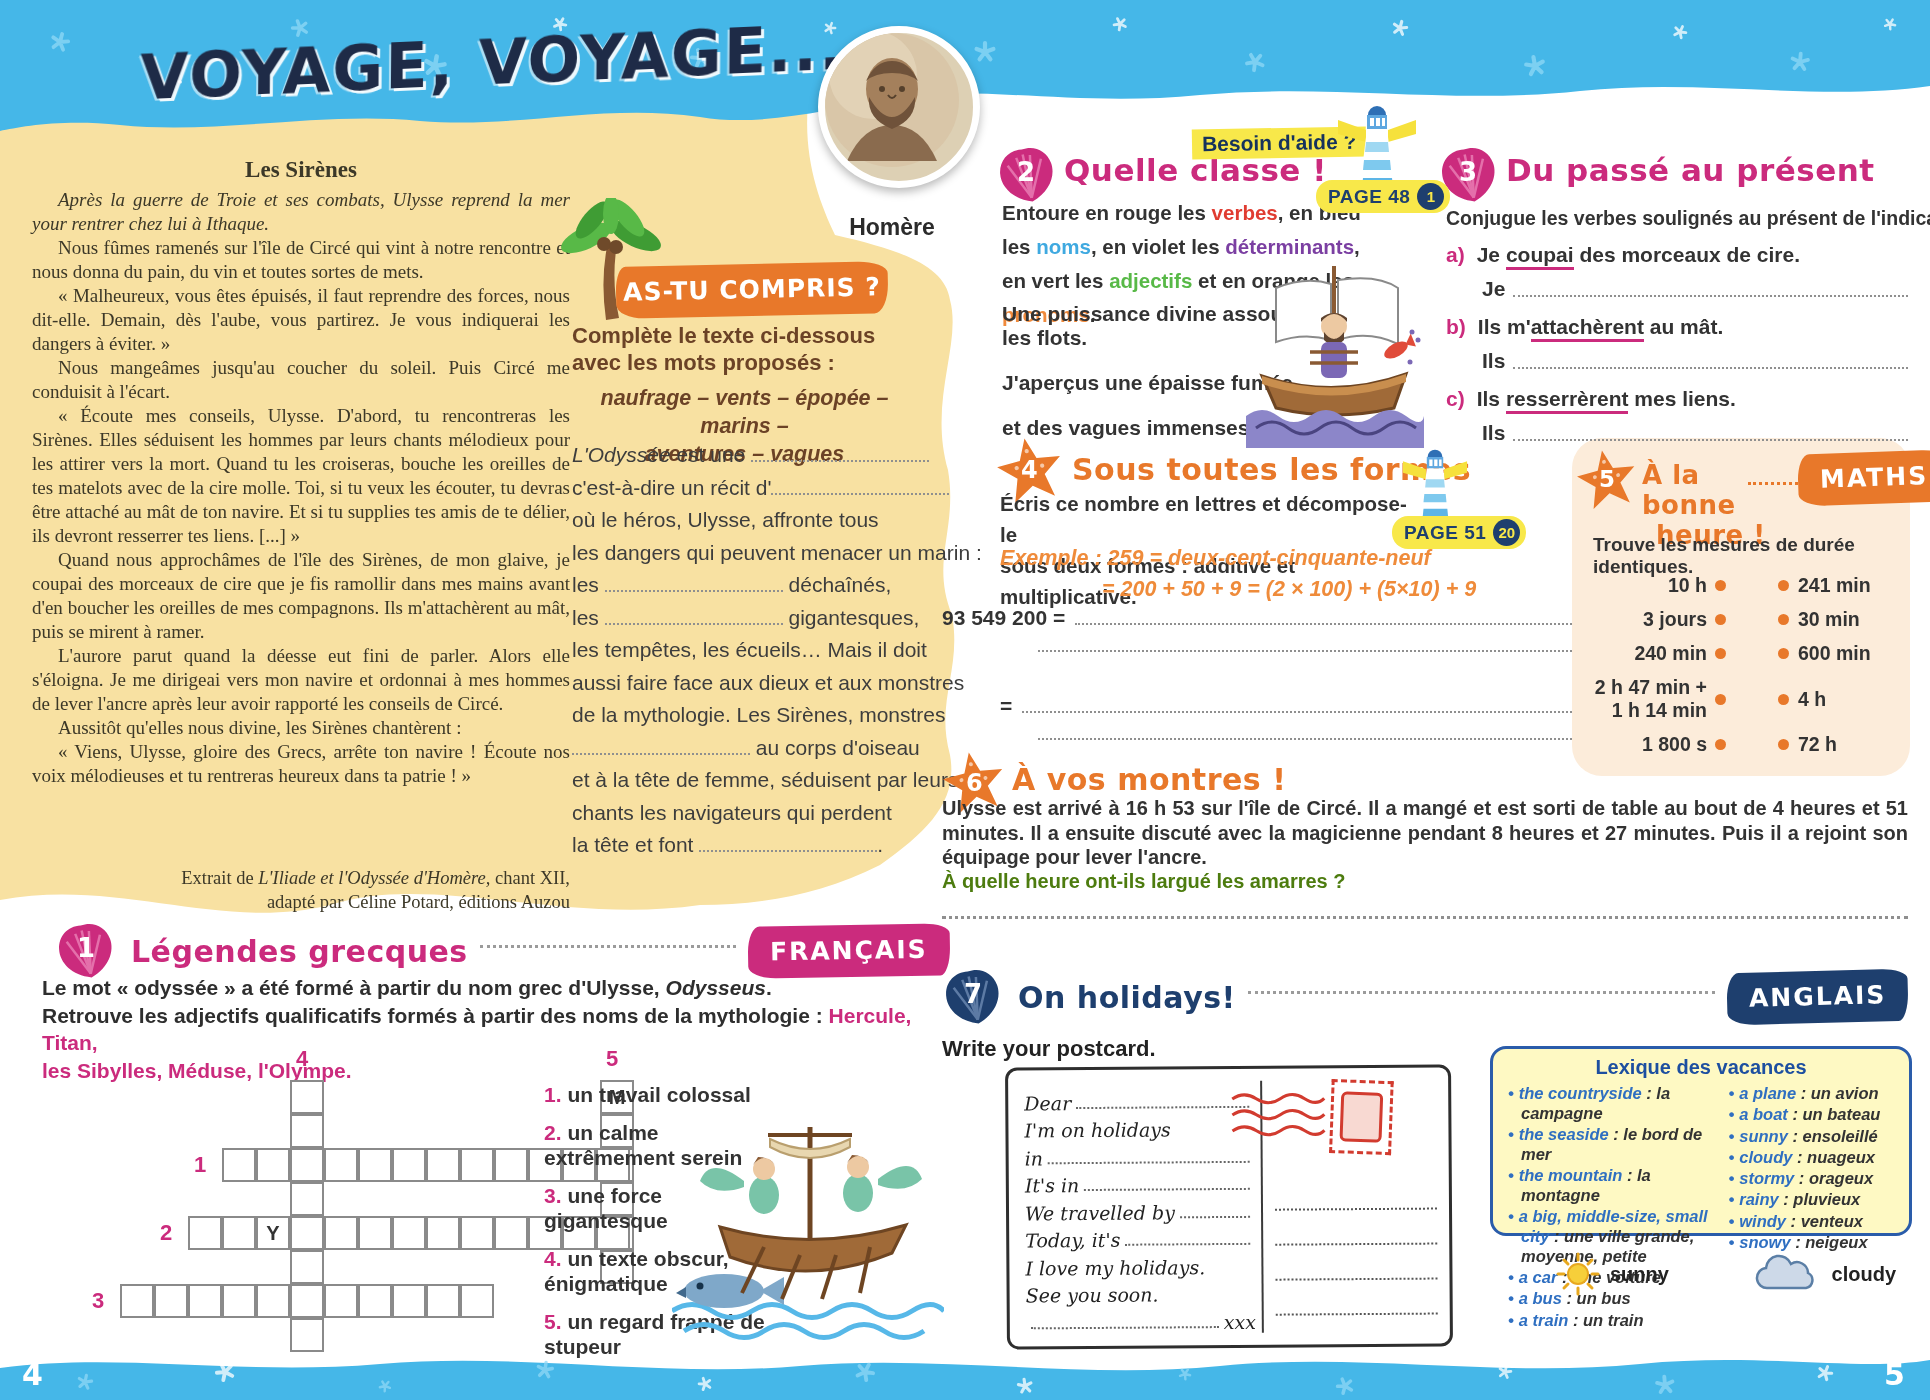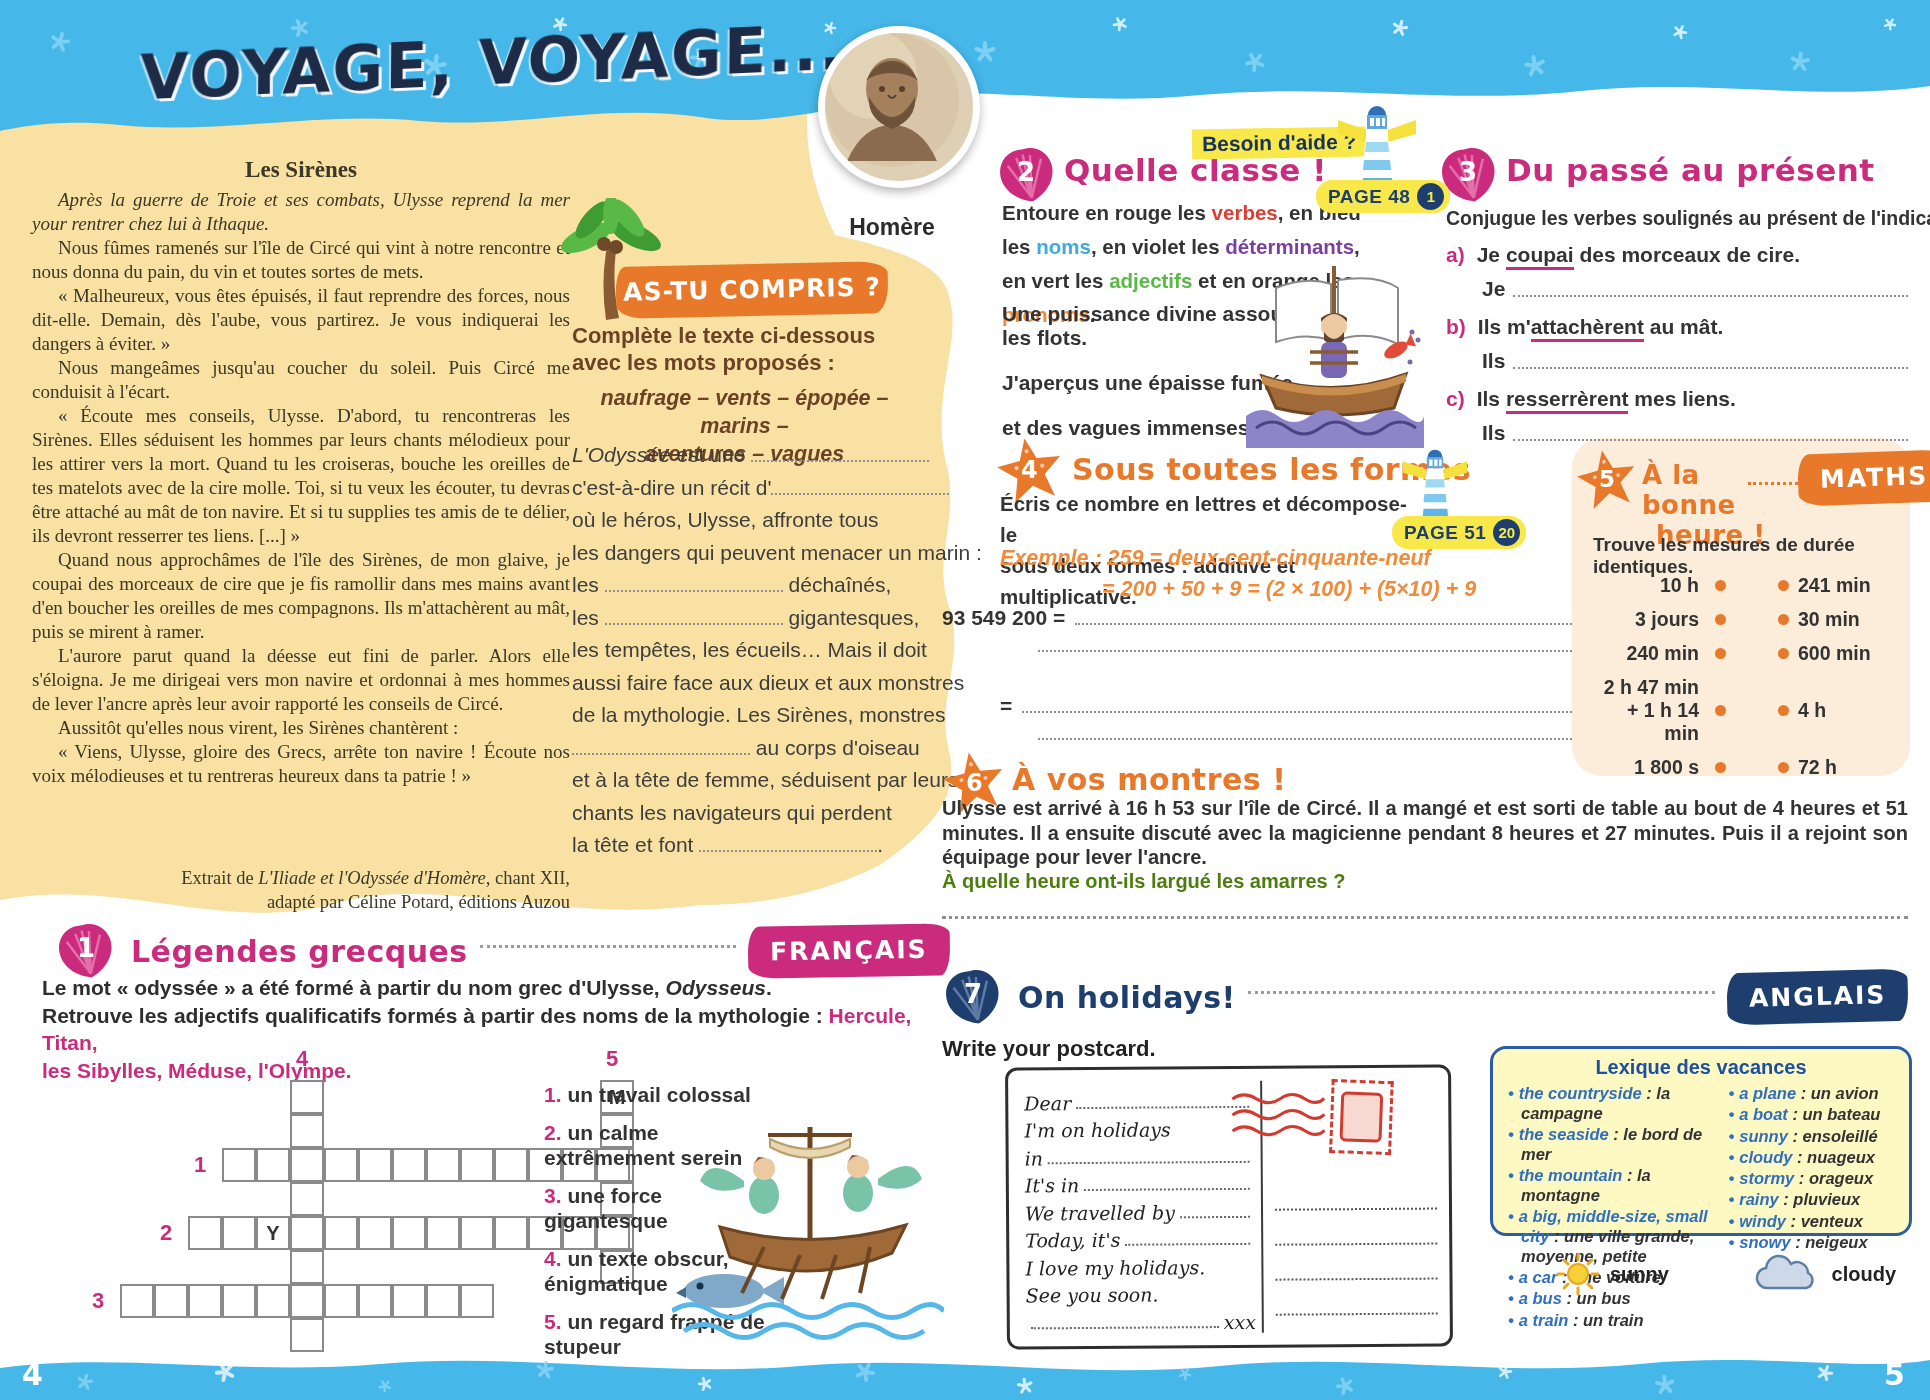--- a/index.html
+++ b/index.html
@@ -99,21 +99,21 @@
   .num-line .blank{flex:1 1 auto;width:auto;height:0;margin:0 0 5px 10px;}
 
   
   .ex5-box{position:absolute;left:1572px;top:438px;width:338px;height:338px;background:#fcecda;border-radius:30px;z-index:1;}
   .ex5-head{position:absolute;left:1642px;top:460px;width:160px;z-index:2;font-size:26px;line-height:30px;}
   .ex5-leader{position:absolute;left:1748px;top:482px;width:50px;border-bottom:3.5px dotted #e8782a;z-index:2;}
   .maths-badge{position:absolute;left:1798px;top:452px;width:106px;transform:rotate(-2deg);background:#e8782a;}
   .ex5-instr{position:absolute;left:1593px;top:534px;width:306px;z-index:2;font-weight:800;font-size:19px;color:#333;}
   .durations{position:absolute;left:1590px;top:574px;width:304px;z-index:2;}
   .dur-row{display:flex;align-items:center;margin-bottom:11px;font-size:19.5px;font-weight:700;color:#333;}
-  .dur-l{flex:1;display:flex;justify-content:flex-end;align-items:center;gap:16px;text-align:right;}
+  .dur-l{flex:1;display:flex;justify-content:flex-end;align-items:center;gap:8px;text-align:right;}
   .dur-r{width:116px;margin-left:52px;display:flex;align-items:center;gap:9px;}
   .odot{width:11px;height:11px;border-radius:50%;background:#e8782a;flex:0 0 auto;}
 
   
   .ex6-body{position:absolute;left:942px;top:796px;width:966px;z-index:2;
     font-weight:700;font-size:20px;line-height:24.5px;color:#333;text-align:justify;}
   .ex6-q{position:absolute;left:942px;top:870px;width:966px;z-index:2;font-weight:700;font-size:20px;color:#4d7c0f;}
   .dotted-rule{position:absolute;border-bottom:3px dotted #8f8f8f;height:0;z-index:2;}
 
   
@@ -225,21 +225,21 @@
     <div class="reading-title">Les Sirènes</div>
     <div>
 
     <p class="rp m-italic">Après la guerre de Troie et ses combats, Ulysse reprend la mer your rentrer chez lui à Ithaque.</p>
         <p class="rp">Nous fûmes ramenés sur l'île de Circé qui vint à notre rencontre et nous donna du pain, du vin et toutes sortes de mets.</p>
         <p class="rp">« Malheureux, vous êtes épuisés, il faut reprendre des forces, nous dit-elle. Demain, dès l'aube, vous partirez. Je vous indiquerai les dangers à éviter. »</p>
         <p class="rp">Nous mangeâmes jusqu'au coucher du soleil. Puis Circé me conduisit à l'écart.</p>
         <p class="rp">« Écoute mes conseils, Ulysse. D'abord, tu rencontreras les Sirènes. Elles séduisent les hommes par leurs chants mélodieux pour les attirer vers la mort. Quand tu les croiseras, bouche les oreilles de tes matelots avec de la cire molle. Toi, si tu veux les écouter, tu devras être attaché au mât de ton navire. Et si tu supplies tes amis de te délier, ils devront resserrer tes liens. [...] »</p>
         <p class="rp">Quand nous approchâmes de l'île des Sirènes, de mon glaive, je coupai des morceaux de cire que je fis ramollir dans mes mains avant d'en boucher les oreilles de mes compagnons. Ils m'attachèrent au mât, puis se mirent à ramer.</p>
         <p class="rp">L'aurore parut quand la déesse eut fini de parler. Alors elle s'éloigna. Je me dirigeai vers mon navire et ordonnai à mes hommes de lever l'ancre après leur avoir rapporté les conseils de Circé.</p>
-        <p class="rp">Aussitôt qu'elles nous virent, les Sirènes chantèrent :</p>
+        <p class="rp">Aussitôt qu'elles nous divine, les Sirènes chantèrent :</p>
         <p class="rp">« Viens, Ulysse, gloire des Grecs, arrête ton navire ! Écoute nos voix mélodieuses et tu rentreras heureux dans ta patrie ! »</p>
       </div>
   </div>
   <div class="attribution">
     
   <span>Extrait de </span><span class="m-italic">L'Iliade et l'Odyssée d'Homère,</span><span> chant XII,</span><br><span>adapté par Céline Potard, éditions Auzou</span></div>
 
   <svg class="abs" style="left:556px;top:198px;z-index:3" width="106" height="126" viewBox="0 0 106 126">
     <path d="M50,122 Q44,80 52,44 L61,46 Q55,82 63,120 Z" fill="#8a5a33"></path>
     <ellipse cx="30" cy="40" rx="27" ry="11" transform="rotate(-25 30 40)" fill="#58b947"></ellipse>

